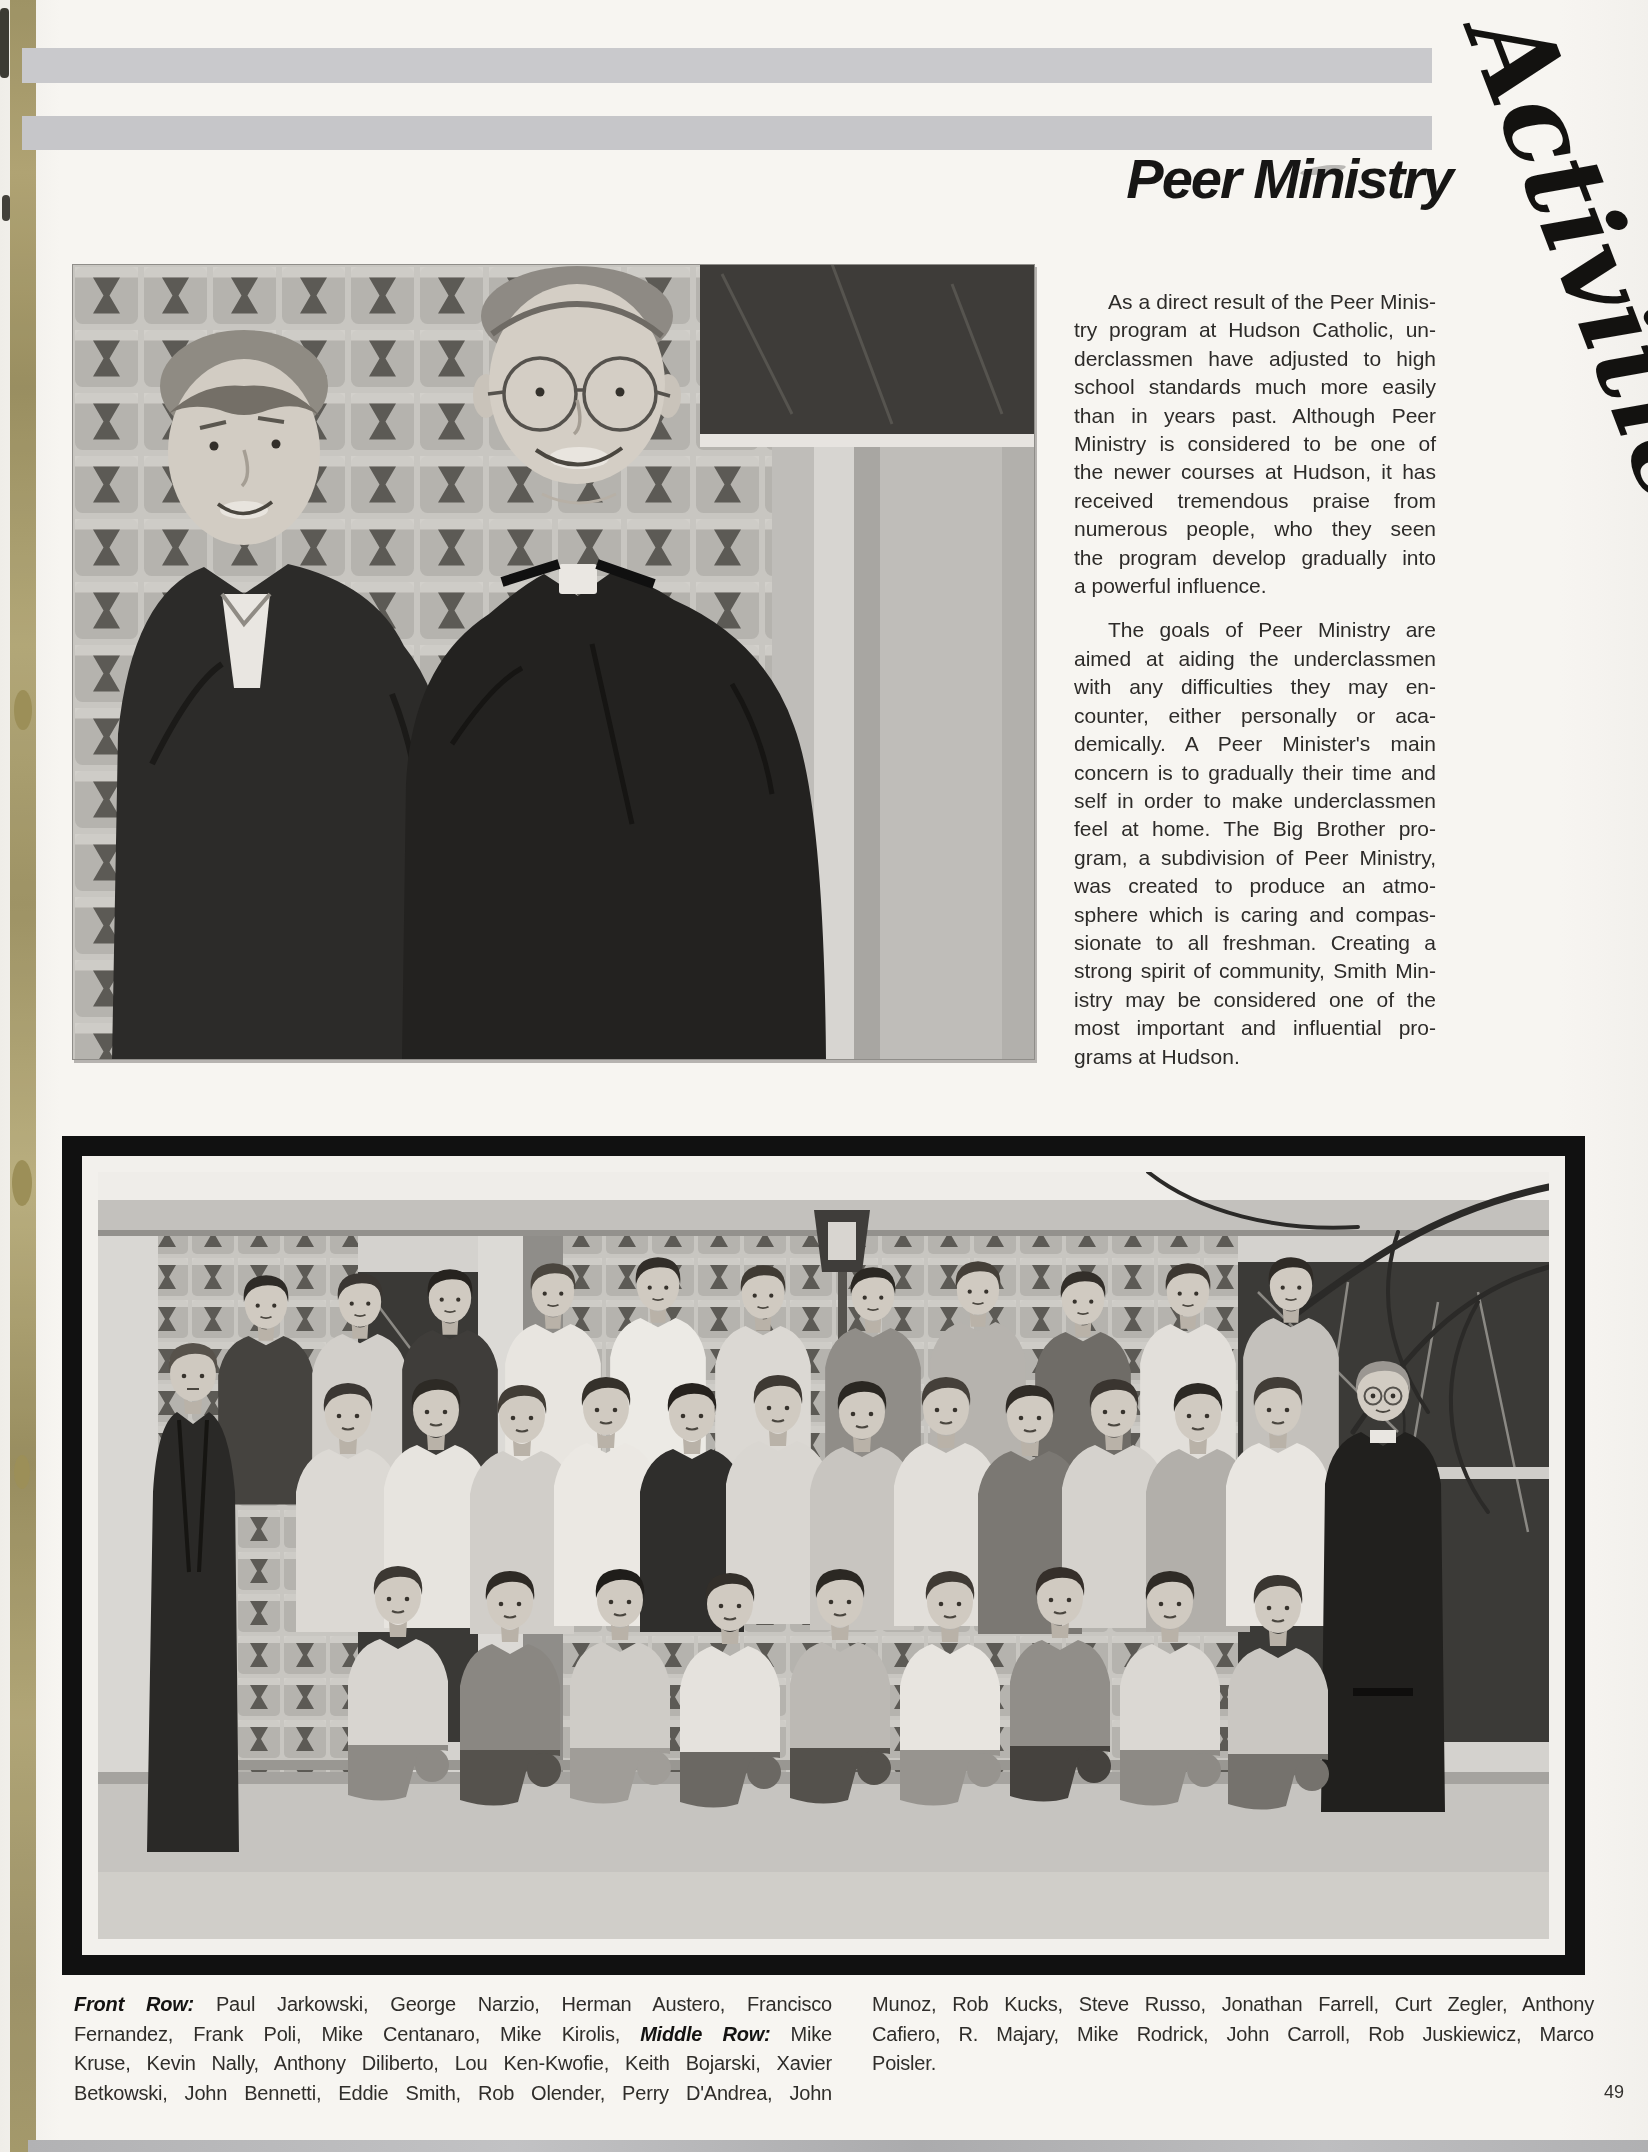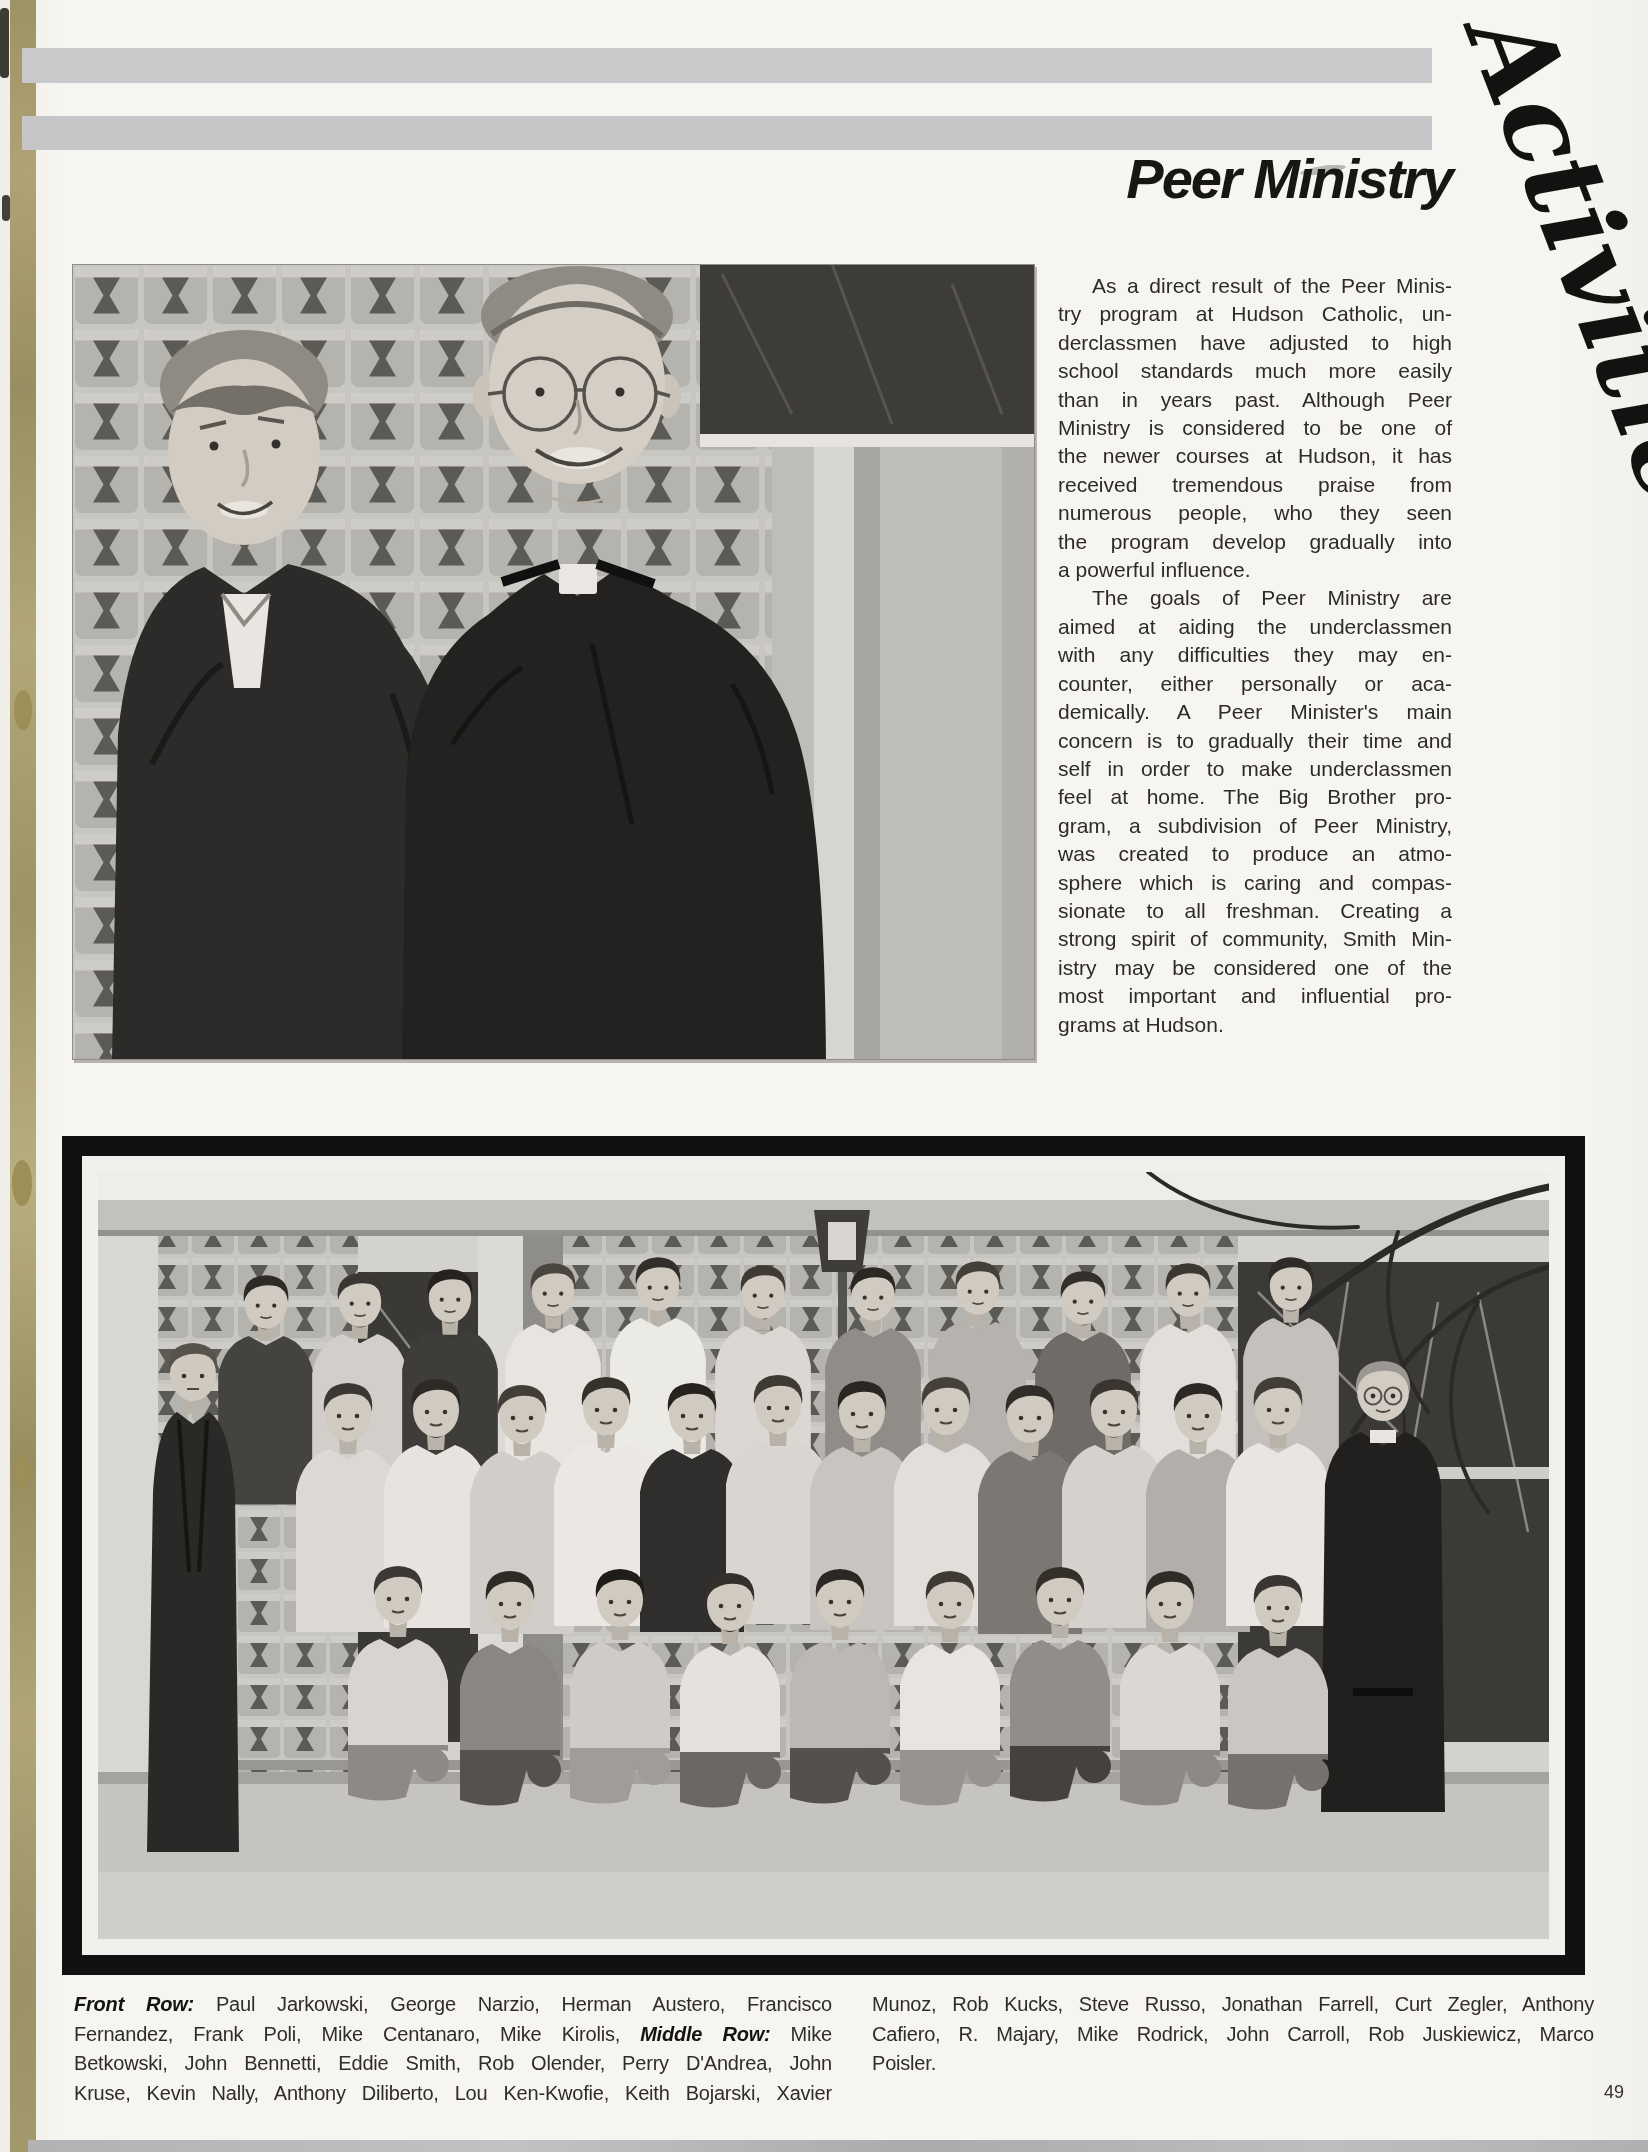--- a/index.html
+++ b/index.html
@@ -23,21 +23,21 @@
   .activities-svg{position:absolute;left:1414px;top:6px;width:234px;height:620px;overflow:hidden;}
 
   .title{
     position:absolute; right:196px; top:146px;
     font-size:56px; font-weight:700; font-style:italic; letter-spacing:-2px;
     color:#171615; white-space:nowrap;
   }
 
   .article{position:absolute;left:1058px;top:272px;width:394px;
     font-size:21px;line-height:28.4px;color:#2d2b29;}
-  .article .para{margin:0;}
+  .article .para{margin:16px;}
   .jlines .line{text-align:justify;text-align-last:justify;white-space:normal;}
   .jlines.endleft .line:last-child{text-align-last:left;}
   .article .para .line:first-child{padding-left:34px;}
 
   .top-photo{position:absolute;left:72px;top:264px;width:963px;height:796px;
     box-shadow:2px 3px 0 rgba(60,58,55,.35);}
   .top-photo svg{display:block;}
 
   .top-caption{position:absolute;left:104px;top:1070px;width:700px;
     font-size:17.5px;line-height:29px;color:#3a3835;}
@@ -301,22 +301,22 @@
           <use href="#kneel" transform="translate(1072,430)" style="--sh:#dbd8d3;--hr:#2f2b26;--pn:#8d8a85"></use>
           <use href="#kneel" transform="translate(1180,434)" style="--sh:#cac7c2;--hr:#3a3631;--pn:#75726d"></use>
         </g>
       </svg>
     </div>
   </div>
 
   <div class="names left jlines">
       <div class="line"><span class="b">Front Row: </span><span>Paul Jarkowski, George Narzio, Herman Austero, Francisco</span></div>
       <div class="line"><span>Fernandez, Frank Poli, Mike Centanaro, Mike Kirolis, </span><span class="b">Middle Row: </span><span>Mike</span></div>
+      <div class="line"><span>Kruse, Kevin Nally, Anthony Diliberto, Lou Ken-Kwofie, Keith Bojarski, Xavier</span></div>
       <div class="line"><span>Betkowski, John Bennetti, Eddie Smith, Rob Olender, Perry D'Andrea, John</span></div>
-      <div class="line"><span>Kruse, Kevin Nally, Anthony Diliberto, Lou Ken-Kwofie, Keith Bojarski, Xavier</span></div>
     </div>
   <div class="names right jlines endleft">
       <div class="line"><span>Munoz, Rob Kucks, Steve Russo, Jonathan Farrell, Curt Zegler, Anthony</span></div>
       <div class="line"><span>Cafiero, R. Majary, Mike Rodrick, John Carroll, Rob Juskiewicz, Marco</span></div>
       <div class="line"><span>Poisler.</span></div>
     </div>
 
   <div class="pageno">49</div>
   <div class="bottom-strip"></div>
 </div>

